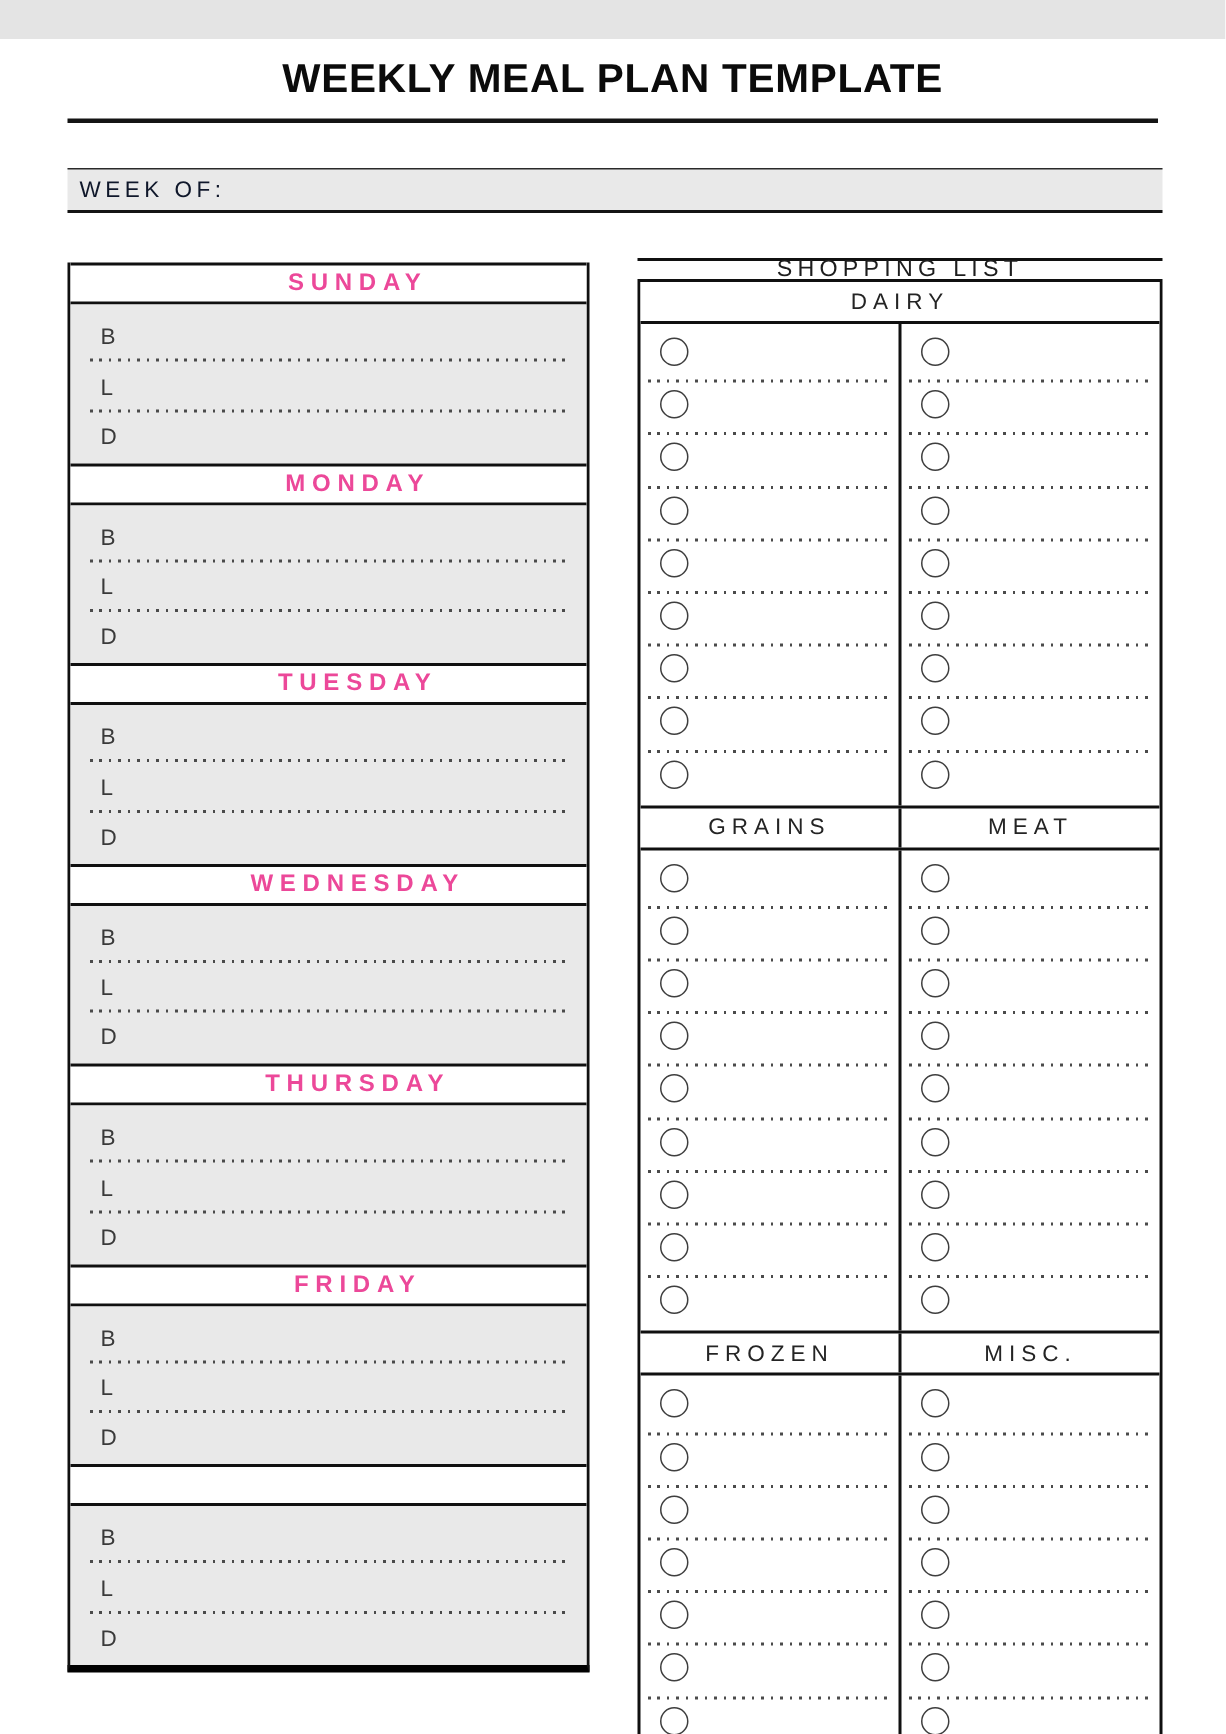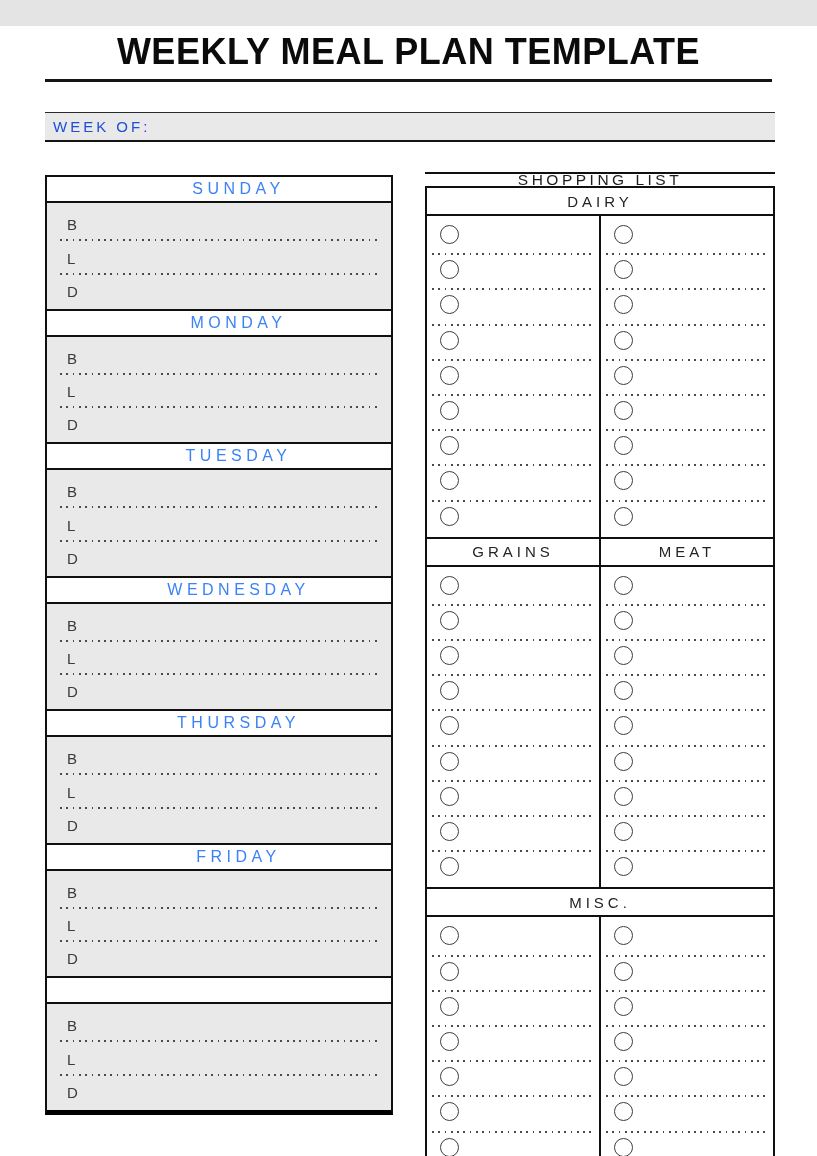--- a/index.html
+++ b/index.html
@@ -7,56 +7,56 @@
     width: 817px; height: 1156px;
     font-family: "Liberation Sans", sans-serif;
     color: #1a1a1a;
     overflow: hidden;
   }
   .top-strip { width: 100%; height: 26px; background: #e4e4e4; }
 
   .page-title {
     margin: 8px 0 0;
     text-align: center;
-    font-size: 36px;
+    font-size: 27px;
     line-height: 36px;
     font-weight: bold;
     letter-spacing: 0.5px;
     color: #0b0b0b;
   }
   .title-rule { margin: 9px 45px 0; border-top: 3px solid #141414; height: 0; }
 
   .week-of-bar {
     margin: 30px 42px 0 45px;
     height: 30px;
     box-sizing: border-box;
     background: #e9e9e9;
     border-top: 1px solid #2a2a2a;
     border-bottom: 2px solid #141414;
     display: flex; align-items: center;
     padding-left: 8px;
   }
-  .week-of-label { font-size: 15px; letter-spacing: 3px; color: #1d4ed8; }
+  .week-of-label { font-size: 15px; letter-spacing: 3px; color: #0f172a; }
 
   .columns { display: flex; margin: 33px 42px 0 45px; align-items: flex-start; }
 
   
   .meal-column {
     width: 348px; box-sizing: border-box;
     border-left: 2px solid #101010;
     border-right: 2px solid #101010;
     border-bottom: 5px solid #000000;
   }
   .day-header {
     height: 24px;
     border-top: 2px solid #101010;
     border-bottom: 2px solid #101010;
     background: #ffffff;
     display: flex; align-items: center; justify-content: center;
-    font-size: 16px; font-weight: 400; letter-spacing: 4.5px; color: #3b82f6; padding-left: 39px;
+    font-size: 16px; font-weight: 700; letter-spacing: 4.5px; color: #ec4899; padding-left: 39px;
   }
   .day-body {
     height: 105.5px; box-sizing: border-box;
     background: #e9e9e9;
     padding: 5px 13px 0;
   }
   .meal-row {
     height: 33.4px; position: relative;
     display: flex; align-items: center;
     padding-left: 7px;
@@ -350,20 +350,21 @@
                 <span class="circle"></span>
               </div>
               <div class="check-row">
                 <span class="circle"></span>
               </div>
             </div>
           </div>
         </div>
         <div class="cat-group">
           <div class="cat-header-row">
+            <div class="cat-header">FROZEN</div>
             <div class="cat-header">MISC.</div>
           </div>
           <div class="cat-body-row">
             <div class="check-cell">
               <div class="check-row">
                 <span class="circle"></span>
               </div>
               <div class="check-row">
                 <span class="circle"></span>
               </div>

